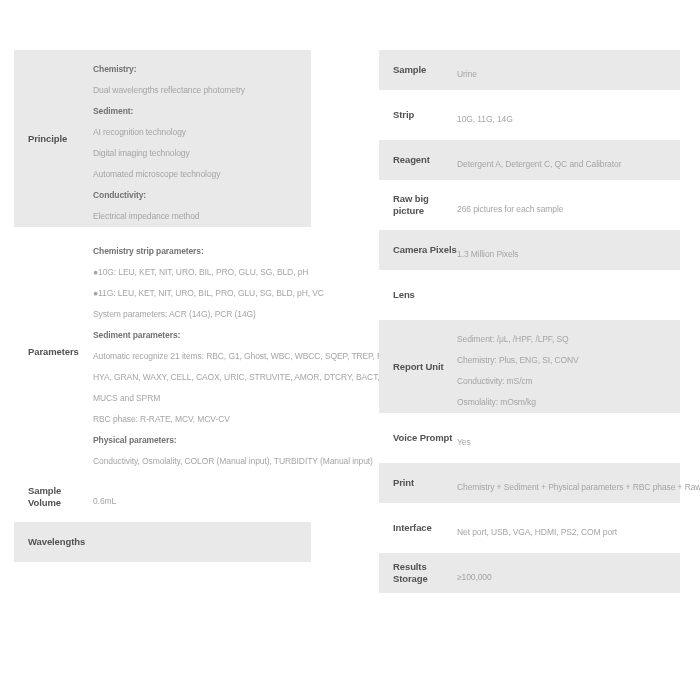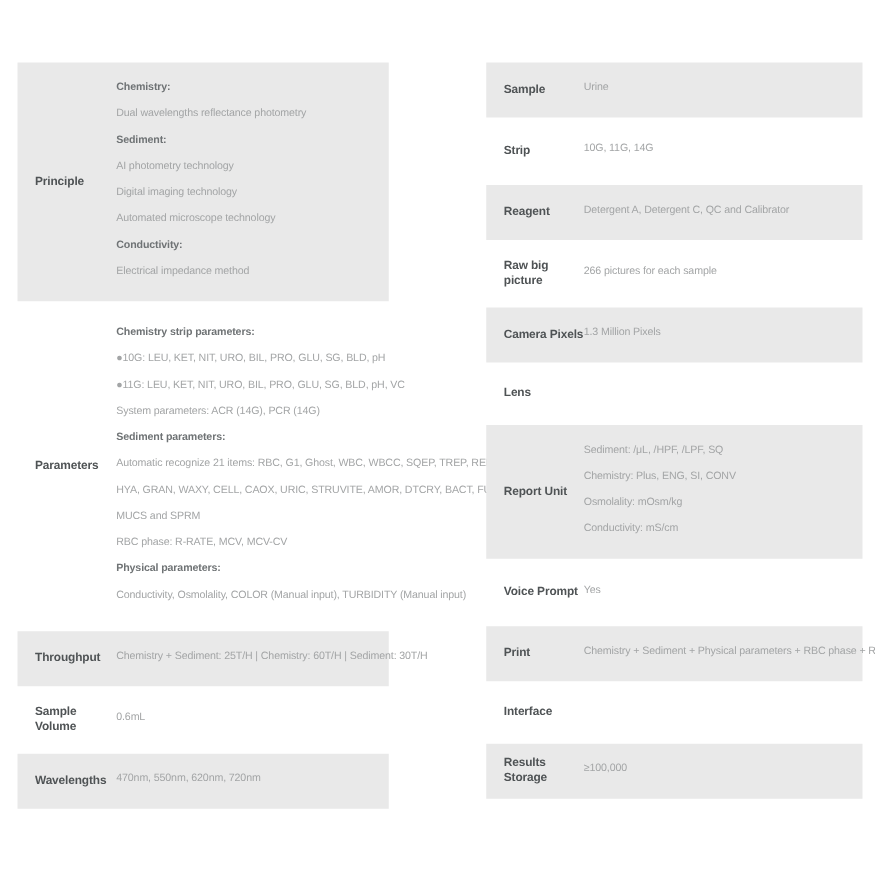--- a/index.html
+++ b/index.html
@@ -23,21 +23,21 @@
   }
   .spec-col {
     position: absolute;
     top: 50px;
   }
   .spec-col-left {
     left: 14px;
     width: 297px;
   }
   .spec-col-right {
-    left: 389px;
+    left: 379px;
     width: 301px;
   }
   .spec-row {
     display: flex;
     align-items: center;
     min-height: 40px;
     margin-bottom: 5px;
     background: #ffffff;
   }
   .spec-row.shaded {
@@ -52,21 +52,21 @@
     font-weight: bold;
     color: var(--label);
     letter-spacing: -0.1px;
     line-height: 12px;
   }
   .spec-col-right .spec-label {
     width: 78px;
   }
   .spec-value {
     flex: 1;
-    padding: 9px 6px 14px 0;
+    padding: 9px 6px 0 0;
   }
   .spec-line {
     font-size: 8.5px;
     line-height: 21px;
     color: var(--value);
     letter-spacing: -0.1px;
     white-space: nowrap;
   }
   .spec-line.bold {
     font-weight: bold;
@@ -76,21 +76,21 @@
 </head>
 <body>
 
 <div class="spec-col spec-col-left">
     <div class="spec-row shaded">
       <div class="spec-label">Principle</div>
       <div class="spec-value">
         <div class="spec-line bold">Chemistry:</div>
         <div class="spec-line">Dual wavelengths reflectance photometry</div>
         <div class="spec-line bold">Sediment:</div>
-        <div class="spec-line">AI photometry technology</div>
+        <div class="spec-line">AI recognition technology</div>
         <div class="spec-line">Digital imaging technology</div>
         <div class="spec-line">Automated microscope technology</div>
         <div class="spec-line bold">Conductivity:</div>
         <div class="spec-line">Electrical impedance method</div>
       </div>
     </div>
     <div class="spec-row">
       <div class="spec-label">Parameters</div>
       <div class="spec-value">
         <div class="spec-line bold">Chemistry strip parameters:</div>
@@ -99,37 +99,28 @@
         <div class="spec-line">System parameters: ACR (14G), PCR (14G)</div>
         <div class="spec-line bold">Sediment parameters:</div>
         <div class="spec-line">Automatic recognize 21 items: RBC, G1, Ghost, WBC, WBCC, SQEP, TREP, REP,</div>
         <div class="spec-line">HYA, GRAN, WAXY, CELL, CAOX, URIC, STRUVITE, AMOR, DTCRY, BACT, FUNGUS,</div>
         <div class="spec-line">MUCS and SPRM</div>
         <div class="spec-line">RBC phase: R-RATE, MCV, MCV-CV</div>
         <div class="spec-line bold">Physical parameters:</div>
         <div class="spec-line">Conductivity, Osmolality, COLOR (Manual input), TURBIDITY (Manual input)</div>
       </div>
     </div>
-    <div class="spec-row shaded">
-      <div class="spec-label">Throughput</div>
-      <div class="spec-value">
-        <div class="spec-line">Chemistry + Sediment: 25T/H   |   Chemistry: 60T/H   |   Sediment: 30T/H</div>
-      </div>
-    </div>
     <div class="spec-row">
       <div class="spec-label">Sample Volume</div>
       <div class="spec-value">
         <div class="spec-line">0.6mL</div>
       </div>
     </div>
     <div class="spec-row shaded">
       <div class="spec-label">Wavelengths</div>
-      <div class="spec-value">
-        <div class="spec-line">470nm, 550nm, 620nm, 720nm</div>
-      </div>
     </div>
   </div>
 
 <div class="spec-col spec-col-right">
     <div class="spec-row shaded">
       <div class="spec-label">Sample</div>
       <div class="spec-value">
         <div class="spec-line">Urine</div>
       </div>
     </div>
@@ -158,38 +149,41 @@
       </div>
     </div>
     <div class="spec-row">
       <div class="spec-label">Lens</div>
     </div>
     <div class="spec-row shaded">
       <div class="spec-label">Report Unit</div>
       <div class="spec-value">
         <div class="spec-line">Sediment: /μL, /HPF, /LPF, SQ</div>
         <div class="spec-line">Chemistry: Plus, ENG, SI, CONV</div>
+        <div class="spec-line">Conductivity: mS/cm</div>
         <div class="spec-line">Osmolality: mOsm/kg</div>
-        <div class="spec-line">Conductivity: mS/cm</div>
       </div>
     </div>
     <div class="spec-row">
       <div class="spec-label">Voice Prompt</div>
       <div class="spec-value">
         <div class="spec-line">Yes</div>
       </div>
     </div>
     <div class="spec-row shaded">
       <div class="spec-label">Print</div>
       <div class="spec-value">
         <div class="spec-line">Chemistry + Sediment + Physical parameters + RBC phase + Raw big picture</div>
       </div>
     </div>
     <div class="spec-row">
       <div class="spec-label">Interface</div>
+      <div class="spec-value">
+        <div class="spec-line">Net port, USB, VGA, HDMI, PS2, COM port</div>
+      </div>
     </div>
     <div class="spec-row shaded">
       <div class="spec-label">Results Storage</div>
       <div class="spec-value">
         <div class="spec-line">≥100,000</div>
       </div>
     </div>
   </div>
 
 </body></html>

